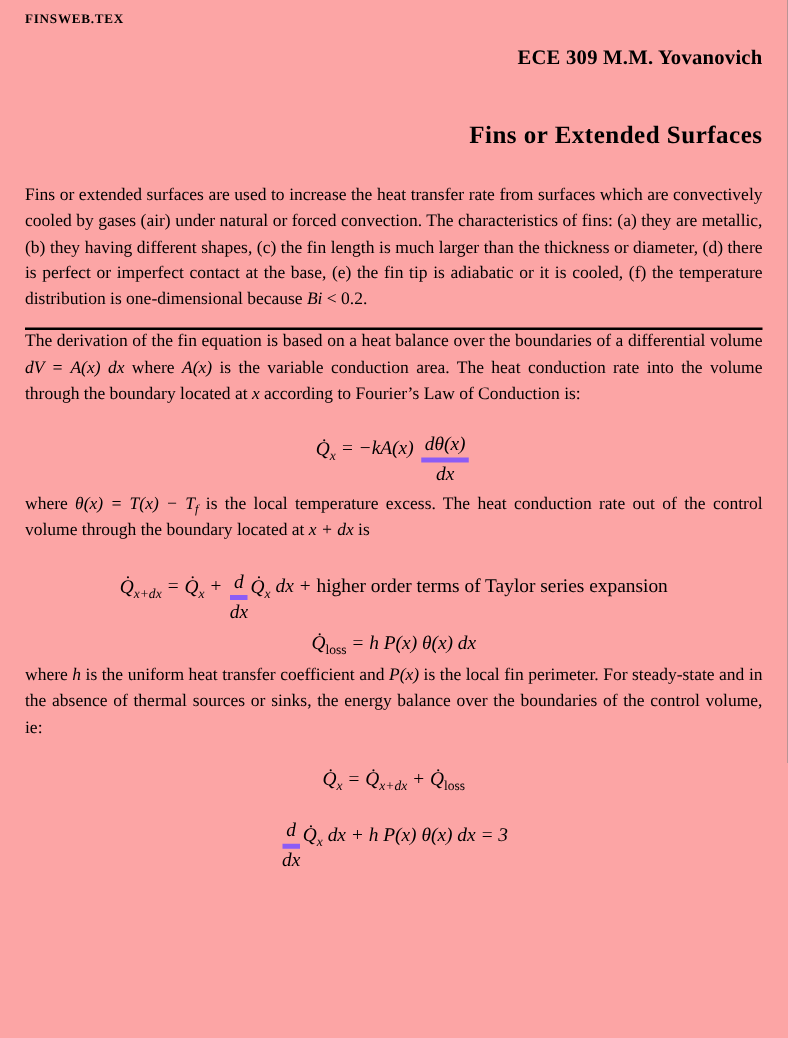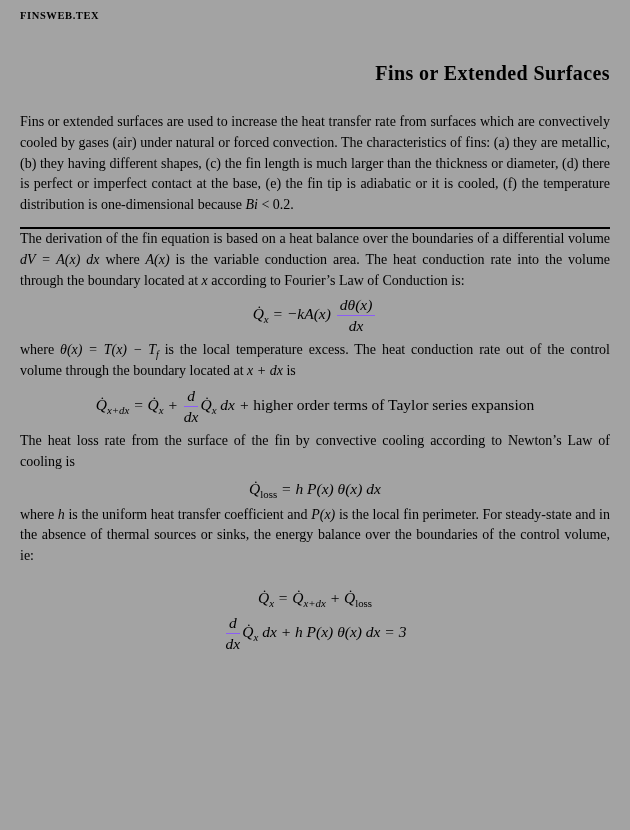--- a/index.html
+++ b/index.html
@@ -1,19 +1,19 @@
 <!DOCTYPE html>
 <html lang="en"><head>
 <meta charset="utf-8">
 <style>
   html,body{margin:0;padding:0;background:#888;}
   .page{
     position:relative;
     width:630px;height:830px;
-    background:#a3a3a3;
+    background:#fca5a5;
     color:#000;
     font-family:"Liberation Serif", "DejaVu Serif", serif;
     box-sizing:border-box;
     padding:10px 20px 8px 20px;
     overflow:hidden;
   }
   .filetag{
     font-size:10.5px;
     font-weight:bold;
     letter-spacing:0.6px;
@@ -59,22 +59,23 @@
   }
   .eq.tall{margin:5px 0 5px 0;}
   .frac{
     display:inline-block;
     vertical-align:middle;
     text-align:center;
     margin:0 2px;
   }
   .frac .num{
     display:block;
-    border-bottom:1px solid #8b5cf6;
+    border-bottom:4px solid #8b5cf6;
     padding:0 3px 1px 3px;
+    margin-top:16px;
   }
   .frac .den{
     display:block;
     padding-top:1px;
   }
   sub{
     font-size:70%;
     line-height:0;
   }
   .rm{font-style:normal;}
@@ -83,37 +84,37 @@
   .sp-d{margin-top:8px;}
   .sp-e{margin-top:22px;}
 </style>
 </head>
 <body>
 
 <div class="page">
 
   <span class="filetag">FINSWEB.TEX</span>
 
+  <div class="courseline">ECE 309 M.M. Yovanovich</div>
 
   <div class="title">Fins or Extended Surfaces</div>
 
   <p class="body sp-a"><span>Fins or extended surfaces are used to increase the heat transfer rate from surfaces which are convectively cooled by gases (air) under natural or forced convection. The characteristics of fins: (a) they are metallic, (b) they having different shapes, (c) the fin length is much larger than the thickness or diameter, (d) there is perfect or imperfect contact at the base, (e) the fin tip is adiabatic or it is cooled, (f) the temperature distribution is one-dimensional because </span><span class="mv">Bi</span><span> &lt; 0.2.</span></p>
 
   <hr class="rule">
 
 
   <p class="body"><span>The derivation of the fin equation is based on a heat balance over the boundaries of a differential volume </span><span class="mv">dV = A(x) dx</span><span> where </span><span class="mv">A(x)</span><span> is the variable conduction area. The heat conduction rate into the volume through the boundary located at </span><span class="mv">x</span><span> according to Fourier’s Law of Conduction is:</span></p>
 
   <div class="eq tall"><span class="mv"><span>Q̇</span><sub>x</sub></span><span class="mv"> = −kA(x) </span><span class="frac"><span class="num mv">dθ(x)</span><span class="den mv">dx</span></span></div>
 
   <p class="body sp-c"><span>where </span><span class="mv"><span>θ(x) = T(x) − T</span><sub>f</sub></span><span> is the local temperature excess. The heat conduction rate out of the control volume through the boundary located at </span><span class="mv">x + dx</span><span> is</span></p>
 
   <div class="eq tall"><span class="mv"><span>Q̇</span><sub>x+dx</sub></span><span class="mv"> = </span><span class="mv"><span>Q̇</span><sub>x</sub></span><span class="mv"> + </span><span class="frac"><span class="num mv">d</span><span class="den mv">dx</span></span><span class="mv"><span>Q̇</span><sub>x</sub></span><span class="mv"> dx </span><span class="mv">+ </span><span class="rm">higher order terms of Taylor series expansion</span></div>
 
-  <p class="body sp-d">The heat loss rate from the surface of the fin by convective cooling according to Newton’s Law of cooling is</p>
 
   <div class="eq"><span class="mv"><span>Q̇</span><sub class="rm">loss</sub></span><span class="mv"> = h P(x) θ(x) dx</span></div>
 
   <p class="body sp-d"><span>where </span><span class="mv">h</span><span> is the uniform heat transfer coefficient and </span><span class="mv">P(x)</span><span> is the local fin perimeter. For steady-state and in the absence of thermal sources or sinks, the energy balance over the boundaries of the control volume, ie:</span></p>
 
   <div class="eq sp-e"><span class="mv"><span>Q̇</span><sub>x</sub></span><span class="mv"> = </span><span class="mv"><span>Q̇</span><sub>x+dx</sub></span><span class="mv"> + </span><span class="mv"><span>Q̇</span><sub class="rm">loss</sub></span></div>
 
 
   <div class="eq tall"><span class="frac"><span class="num mv">d</span><span class="den mv">dx</span></span><span class="mv"><span>Q̇</span><sub>x</sub></span><span class="mv"> dx + h P(x) θ(x) dx = 3</span></div>
 

